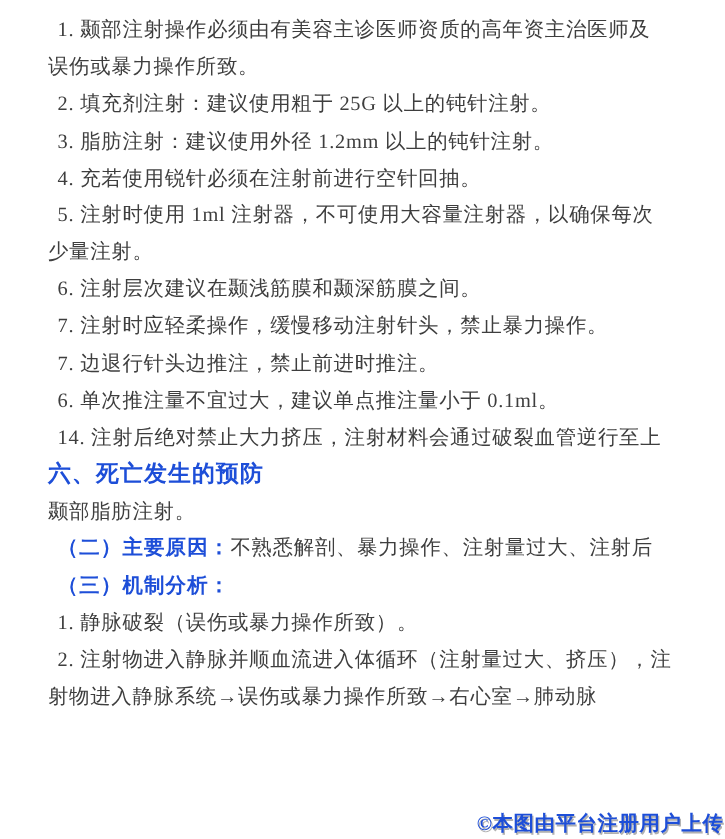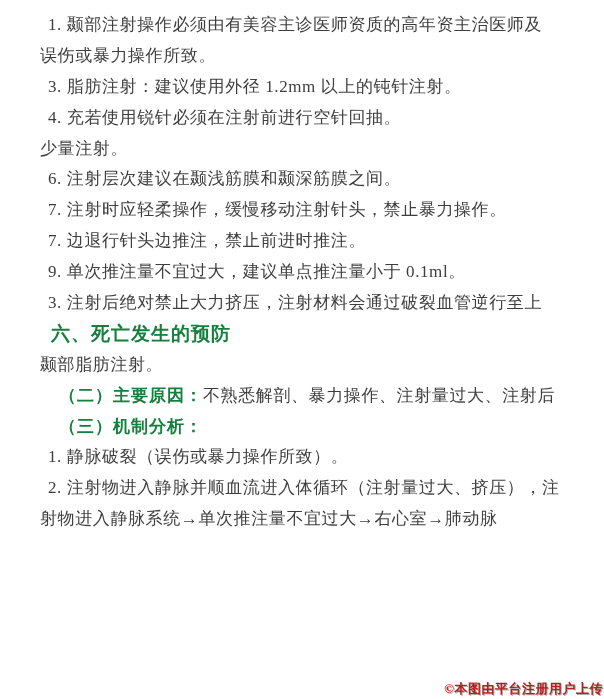--- a/index.html
+++ b/index.html
@@ -23,58 +23,59 @@
     letter-spacing: 0.6px;
   }
   .line {
     height: 30.9px;
     line-height: 30.9px;
     white-space: nowrap;
   }
   .indent { padding-left: 8px; }
   .seg.bold {
     font-weight: bold;
-    color: #15803d;
+    color: #1d4ed8;
     letter-spacing: 1px;
-    margin-left: 11px;
   }
   .line.heading {
     font-weight: bold;
     color: #2a2a2a;
     font-size: 19px;
     letter-spacing: 4.5px;
   }
   .watermark {
     position: absolute;
     right: 1px; bottom: 1px;
-    font-size: 13px;
+    font-size: 17px;
     font-weight: bold;
-    color: #b91c1c;
+    color: #1d4ed8;
     letter-spacing: 0.5px;
     text-shadow: 1px 1px 0 #b0b0b0;
     white-space: nowrap;
   }
 </style>
 </head>
 <body>
 
 <div class="page">
   <div class="doc" id="doc-body">
       <div class="line indent"><span class="seg">1. 颞部注射操作必须由有美容主诊医师资质的高年资主治医师及</span></div>
       <div class="line"><span class="seg">误伤或暴力操作所致。</span></div>
+      <div class="line indent"><span class="seg">2. 填充剂注射：建议使用粗于 25G 以上的钝针注射。</span></div>
       <div class="line indent"><span class="seg">3. 脂肪注射：建议使用外径 1.2mm 以上的钝针注射。</span></div>
       <div class="line indent"><span class="seg">4. 充若使用锐针必须在注射前进行空针回抽。</span></div>
+      <div class="line indent"><span class="seg">5. 注射时使用 1ml 注射器，不可使用大容量注射器，以确保每次</span></div>
       <div class="line"><span class="seg">少量注射。</span></div>
       <div class="line indent"><span class="seg">6. 注射层次建议在颞浅筋膜和颞深筋膜之间。</span></div>
       <div class="line indent"><span class="seg">7. 注射时应轻柔操作，缓慢移动注射针头，禁止暴力操作。</span></div>
       <div class="line indent"><span class="seg">7. 边退行针头边推注，禁止前进时推注。</span></div>
-      <div class="line indent"><span class="seg">9. 单次推注量不宜过大，建议单点推注量小于 0.1ml。</span></div>
-      <div class="line indent"><span class="seg">3. 注射后绝对禁止大力挤压，注射材料会通过破裂血管逆行至上</span></div>
+      <div class="line indent"><span class="seg">6. 单次推注量不宜过大，建议单点推注量小于 0.1ml。</span></div>
+      <div class="line indent"><span class="seg">14. 注射后绝对禁止大力挤压，注射材料会通过破裂血管逆行至上</span></div>
       <div class="line heading"><span class="seg bold">六、死亡发生的预防</span></div>
       <div class="line"><span class="seg">颞部脂肪注射。</span></div>
       <div class="line indent"><span class="seg bold">（二）主要原因：</span><span class="seg">不熟悉解剖、暴力操作、注射量过大、注射后</span></div>
       <div class="line indent"><span class="seg bold">（三）机制分析：</span></div>
       <div class="line indent"><span class="seg">1. 静脉破裂（误伤或暴力操作所致）。</span></div>
       <div class="line indent"><span class="seg">2. 注射物进入静脉并顺血流进入体循环（注射量过大、挤压），注</span></div>
-      <div class="line"><span class="seg">射物进入静脉系统→单次推注量不宜过大→右心室→肺动脉</span></div>
+      <div class="line"><span class="seg">射物进入静脉系统→误伤或暴力操作所致→右心室→肺动脉</span></div>
     </div>
   <div class="watermark">©本图由平台注册用户上传</div>
 </div>
 
 </body></html>

